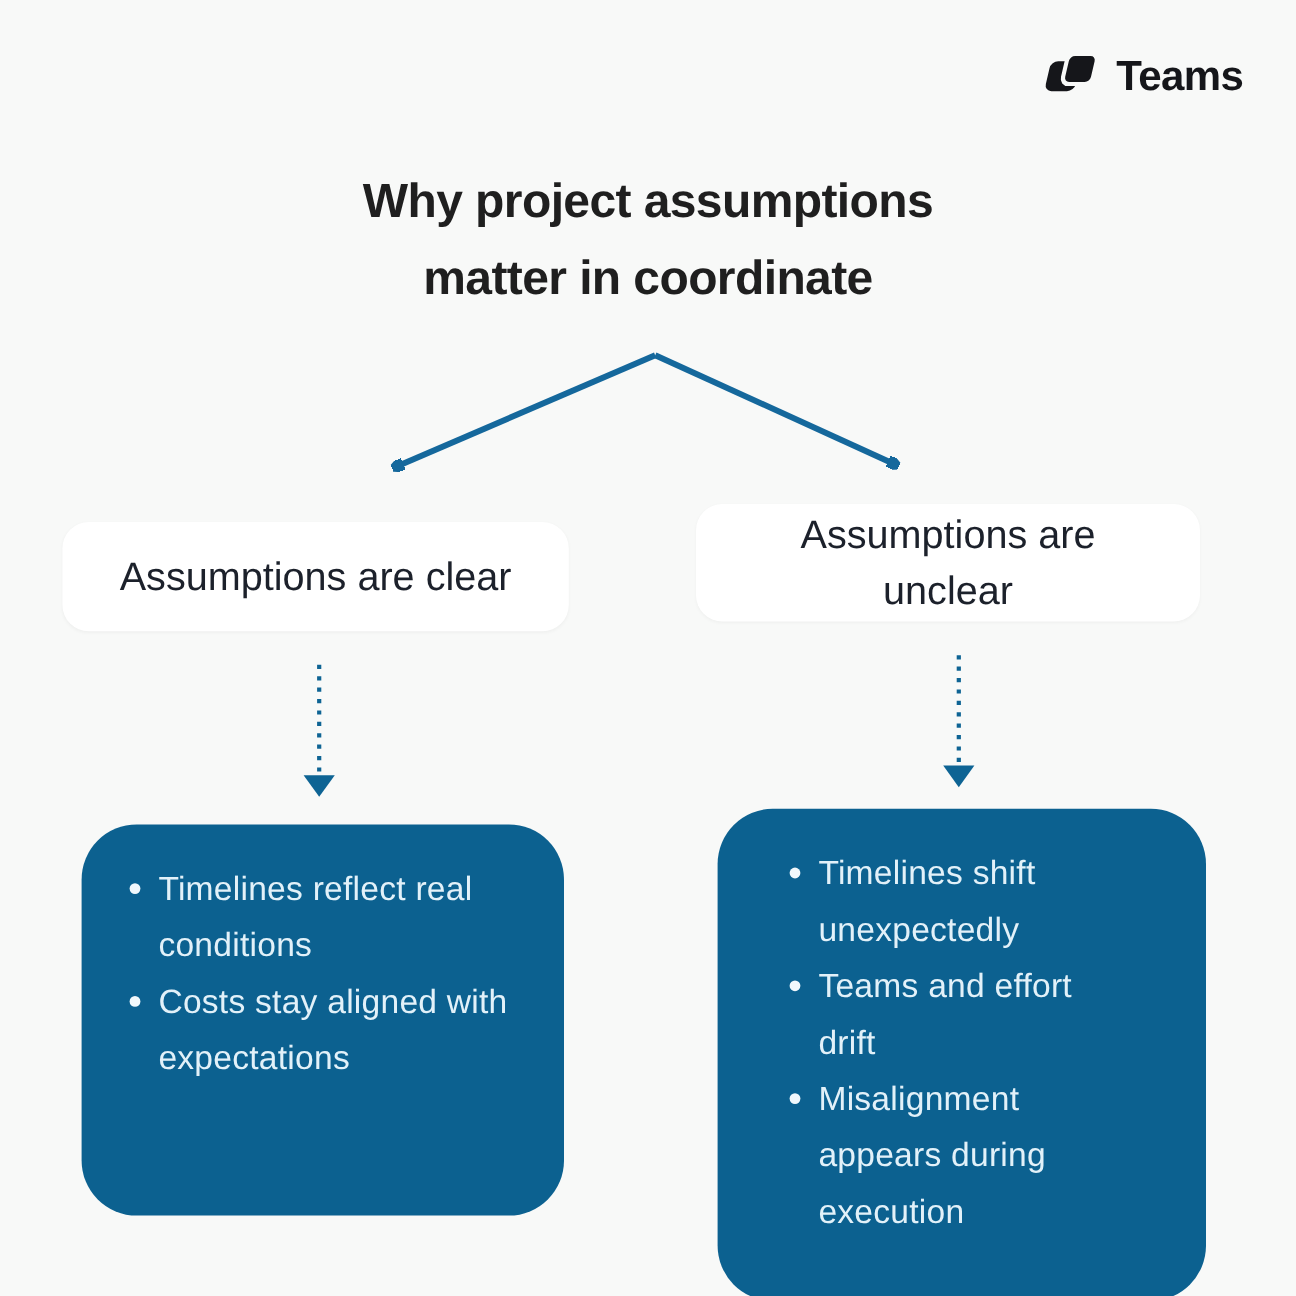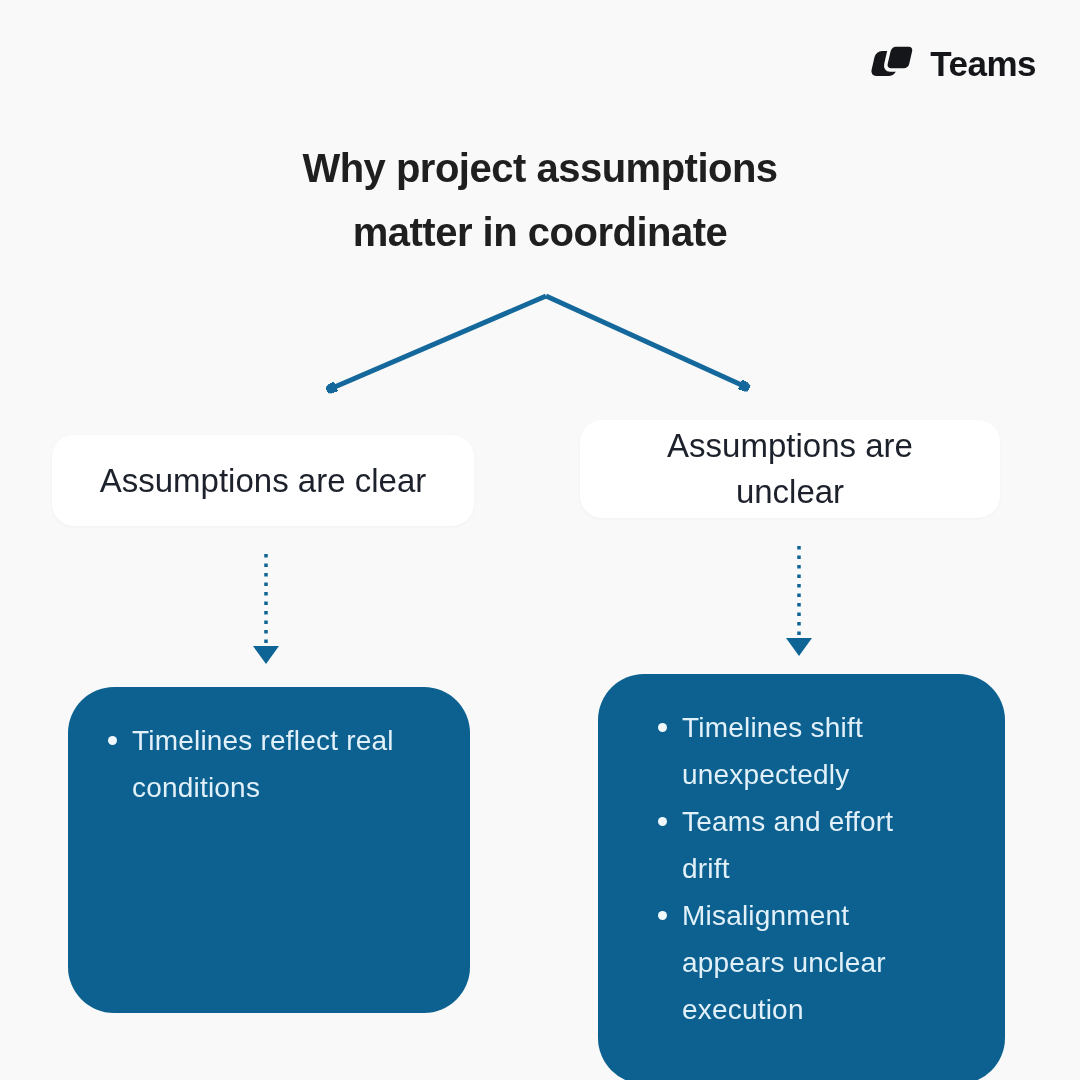--- a/index.html
+++ b/index.html
@@ -157,24 +157,25 @@
     <span>Assumptions are clear</span>
   </div>
   <div class="label-pill right">
     <span class="pre">Assumptions are
 unclear</span>
   </div>
 
   <div class="outcome-box left">
     <ul class="bullet-list">
       <li>Timelines reflect real conditions</li>
+      <li>Costs stay aligned with expectations</li>
     </ul>
   </div>
 
   <div class="outcome-box right">
     <ul class="bullet-list">
       <li>Timelines shift unexpectedly</li>
       <li>Teams and effort drift</li>
-      <li>Misalignment appears unclear execution</li>
+      <li>Misalignment appears during execution</li>
     </ul>
   </div>
 
 </div>
 
 </body></html>

